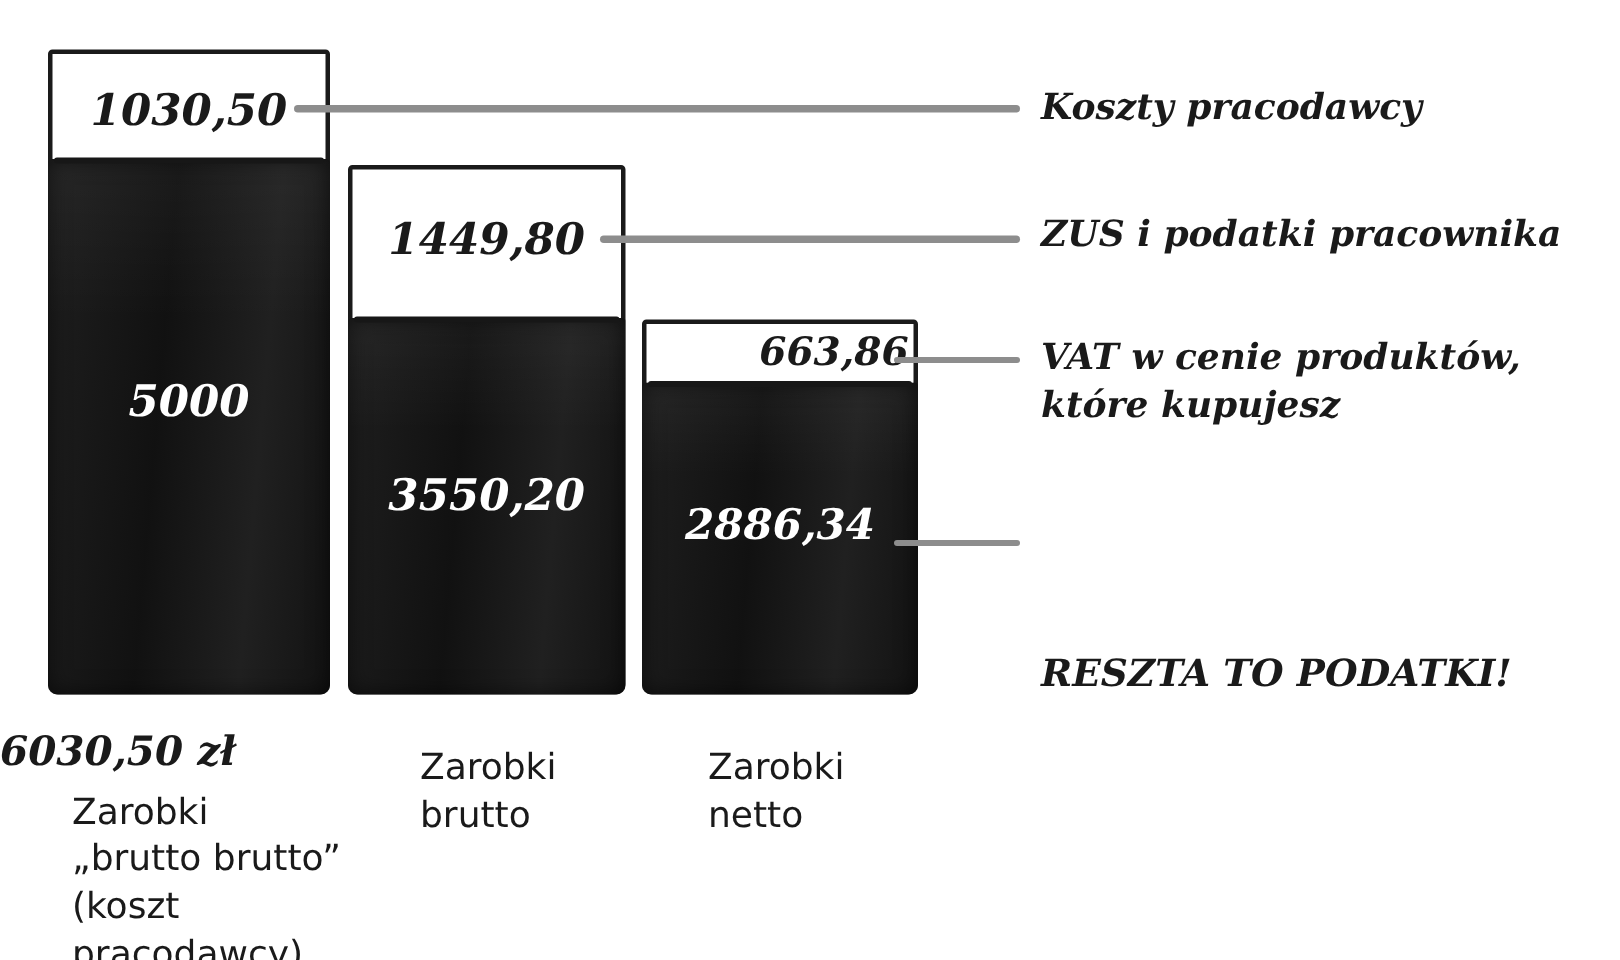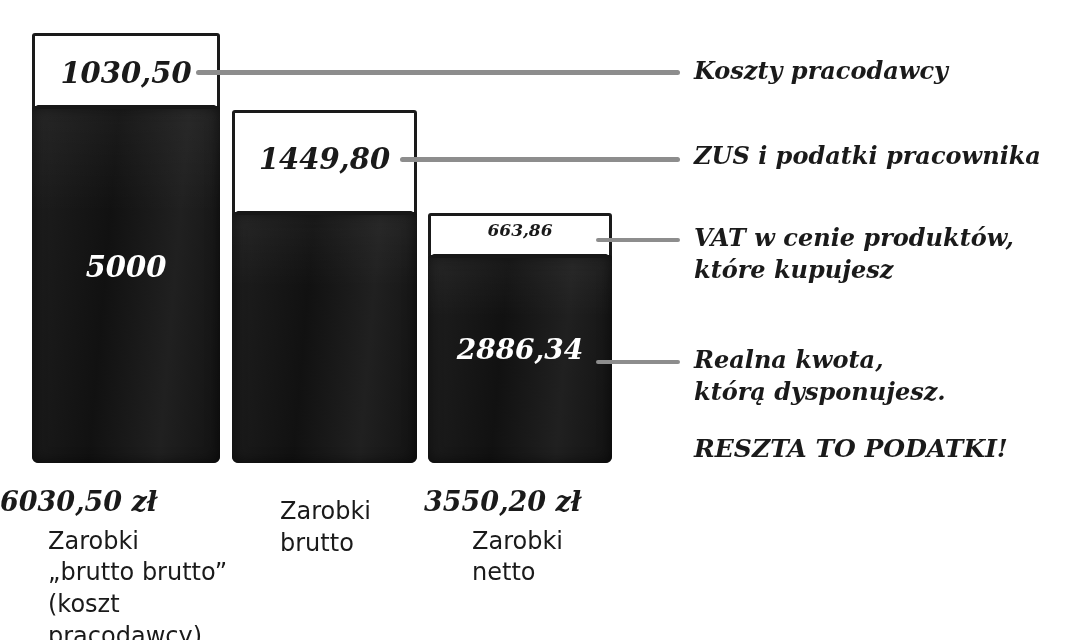--- a/index.html
+++ b/index.html
@@ -137,50 +137,48 @@
     <div class="amount">6030,50 zł</div>
     <div class="desc">Zarobki
 „brutto brutto”
 (koszt pracodawcy)</div>
   </div>
 
   <div class="bar" style="left:232px; top:110px; width:185px; height:353px;">
     <div class="bar-outline"></div>
     <div class="bar-fill" style="height:251px;"></div>
     <div class="seg-label on-white" style="top:32px; font-size:29px;">1449,80</div>
+    <div class="seg-label on-black" style="top:203px; font-size:29px;">3550,20</div>
   </div>
 
   <div class="caption" style="left:232px; top:487px; width:185px;">
     <div class="desc">Zarobki
 brutto</div>
   </div>
 
   <div class="bar" style="left:428px; top:213px; width:184px; height:250px;">
     <div class="bar-outline"></div>
     <div class="bar-fill" style="height:208px;"></div>
-    <div class="seg-label on-white" style="top:7px; font-size:17px;">663,86</div>
+    <div class="seg-label on-white" style="top:7px; font-size:26px;margin-left:36px;">663,86</div>
     <div class="seg-label on-black" style="top:120px; font-size:28px;">2886,34</div>
   </div>
 
   <div class="caption" style="left:424px; top:487px; width:190px;">
-    <div class="amount">3550,20 zł</div>
     <div class="desc">Zarobki
 netto</div>
   </div>
 
   <div class="leader" style="left:196px; top:70px; width:484px;"></div>
   <div class="leader" style="left:400px; top:157px; width:280px;"></div>
   <div class="leader thin" style="left:596px; top:238px; width:84px;"></div>
   <div class="leader thin" style="left:596px; top:360px; width:84px;"></div>
 
   <div class="annotation" style="left:694px; top:140px; width:380px;">ZUS i podatki pracownika</div>
 
   <div class="annotation" style="left:694px; top:55px; width:370px;">Koszty pracodawcy</div>
 
   <div class="annotation" style="left:694px; top:222px; width:360px;">VAT w cenie produktów,
 które kupujesz</div>
 
-  <div class="annotation" style="left:694px; top:344px; width:360px;">Realna kwota,
-którą dysponujesz.</div>
 
   <div class="annotation shout" style="left:694px; top:432px; width:370px;">RESZTA TO PODATKI!</div>
 
 </div>
 
 </body></html>

